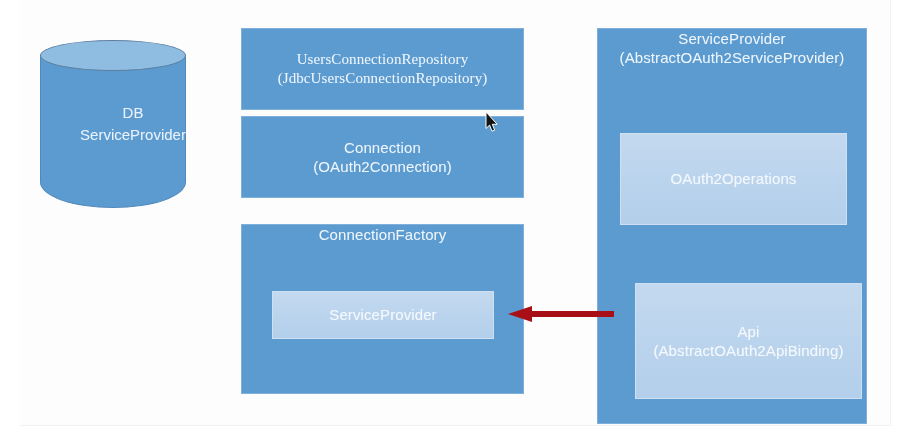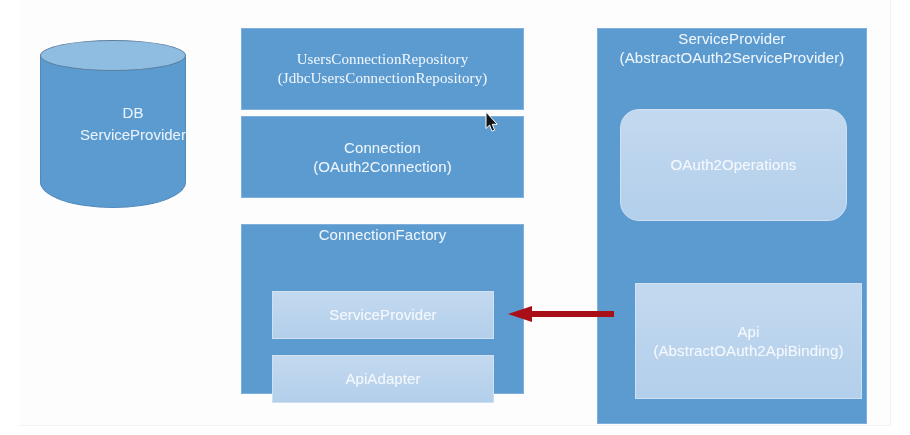--- a/index.html
+++ b/index.html
@@ -172,30 +172,27 @@
     <span class="ln">(OAuth2Connection)</span>
   </div>
 
   <div class="box container" style="left:241px; top:224px; width:283px; height:170px;">
     <span class="ln">ConnectionFactory</span>
 
     <div class="inner-box" style="left:30px; top:66px; width:222px; height:48px;">
       <span class="ln">ServiceProvider</span>
     </div>
 
-    <div class="inner-box" style="left:30px; top:130px; width:222px; height:48px;">
-      <span class="ln">ApiAdapter</span>
-    </div>
   </div>
 
   <div class="box container" style="left:597px; top:28px; width:270px; height:396px;">
     <span class="ln">ServiceProvider</span>
     <span class="ln">(AbstractOAuth2ServiceProvider)</span>
 
-    <div class="inner-box" style="left:22px; top:80px; width:227px; height:112px;border-radius:19px;">
+    <div class="inner-box" style="left:22px; top:104px; width:227px; height:92px;">
       <span class="ln">OAuth2Operations</span>
     </div>
 
     <div class="inner-box" style="left:22px; top:254px; width:227px; height:116px;margin-left:15px;">
       <span class="ln">Api</span>
       <span class="ln">(AbstractOAuth2ApiBinding)</span>
     </div>
   </div>
 
   <div id="arrow">

